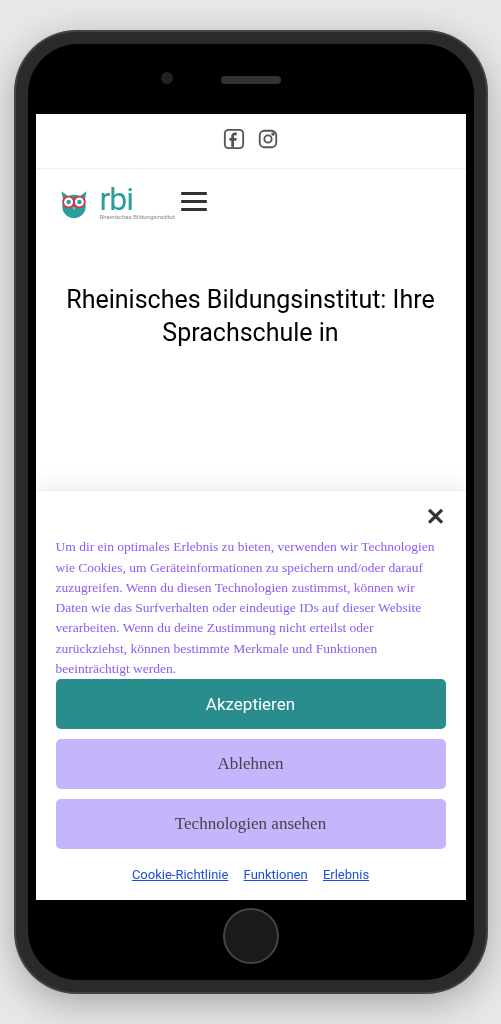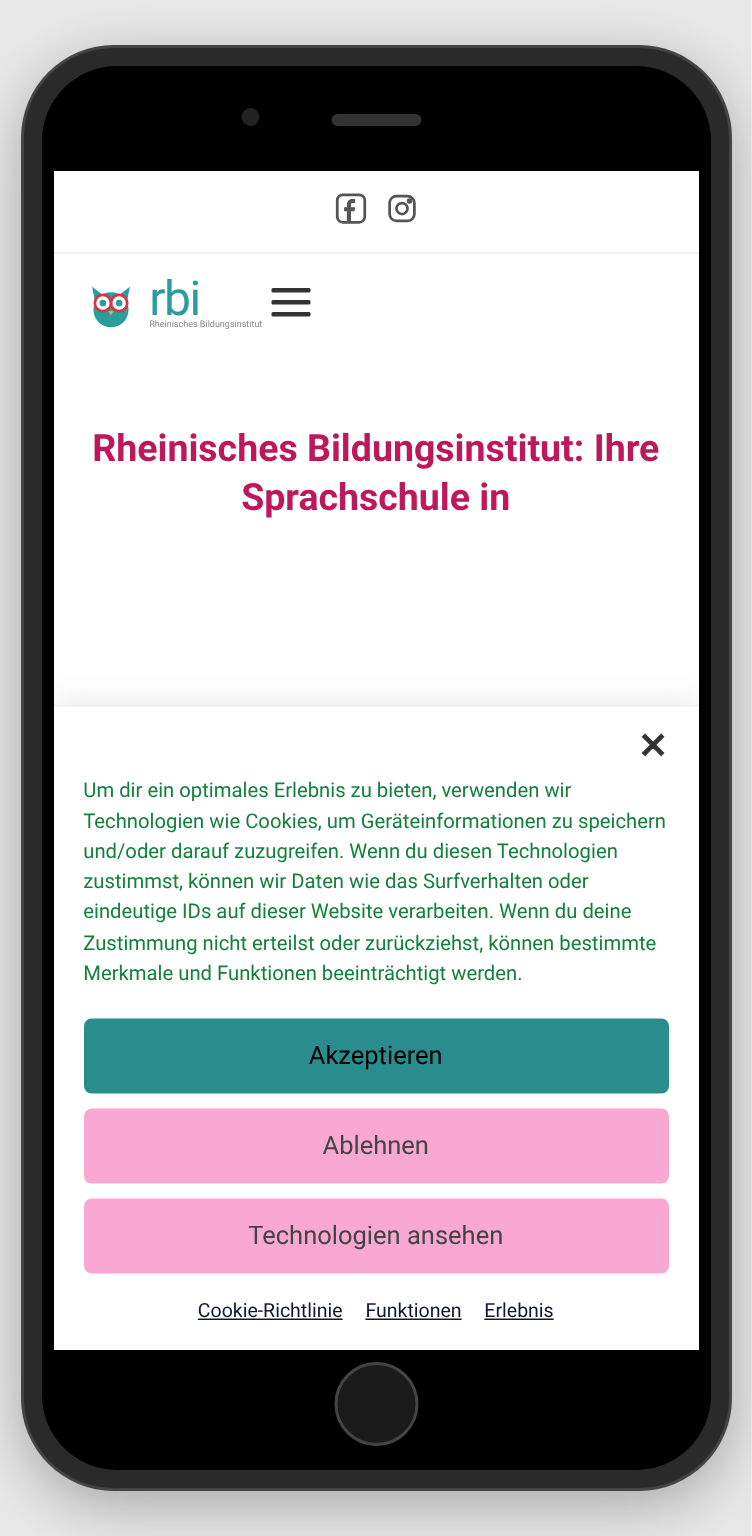--- a/index.html
+++ b/index.html
@@ -117,22 +117,22 @@
       height: 3px;
       background: #333;
       border-radius: 1px;
     }
     .hero {
       padding: 50px 24px 20px;
       text-align: center;
     }
     .hero h1 {
       font-size: 25px;
-      font-weight: 700;
-      color: #be185d;
+      font-weight: 400;
+      color: #000000;
       line-height: 1.3;
     }
     .cookie-banner {
       position: absolute;
       bottom: 0;
       left: 0;
       right: 0;
       background: #fff;
       padding: 22px 20px 18px;
       border-top: 1px solid #eee;
@@ -143,50 +143,51 @@
       top: 14px;
       right: 20px;
       font-size: 24px;
       font-weight: bold;
       color: #333;
       cursor: pointer;
       line-height: 1;
     }
     .cookie-text {
       font-size: 13.5px;
-      color: #15803d;
+      color: #8b5cf6;
       line-height: 1.5;
       margin-top: 24px;
-      margin-bottom: 20px;
+      font-family: Liberation Serif, serif;
     }
     .btn {
       width: 100%;
       padding: 15px;
       border: none;
       border-radius: 5px;
       font-size: 17px;
       cursor: pointer;
       margin-bottom: 10px;
       font-family: inherit;
     }
     .btn-primary {
       background: #2a8d8d;
-      color: #000000;
+      color: #ffffff;
     }
     .btn-secondary {
-      background: #f9a8d4;
+      background: #c4b5fd;
       color: #444;
+      font-family: Liberation Serif, serif;
     }
     .cookie-links {
       text-align: center;
       margin-top: 8px;
       font-size: 13px;
     }
     .cookie-links a {
-      color: #0f172a;
+      color: #1d4ed8;
       text-decoration: underline;
       margin: 0 6px;
     }
   </style>
 </head>
 <body>
 
 <div class="phone-frame">
   <div class="phone-inner">
     <div class="speaker"></div>

